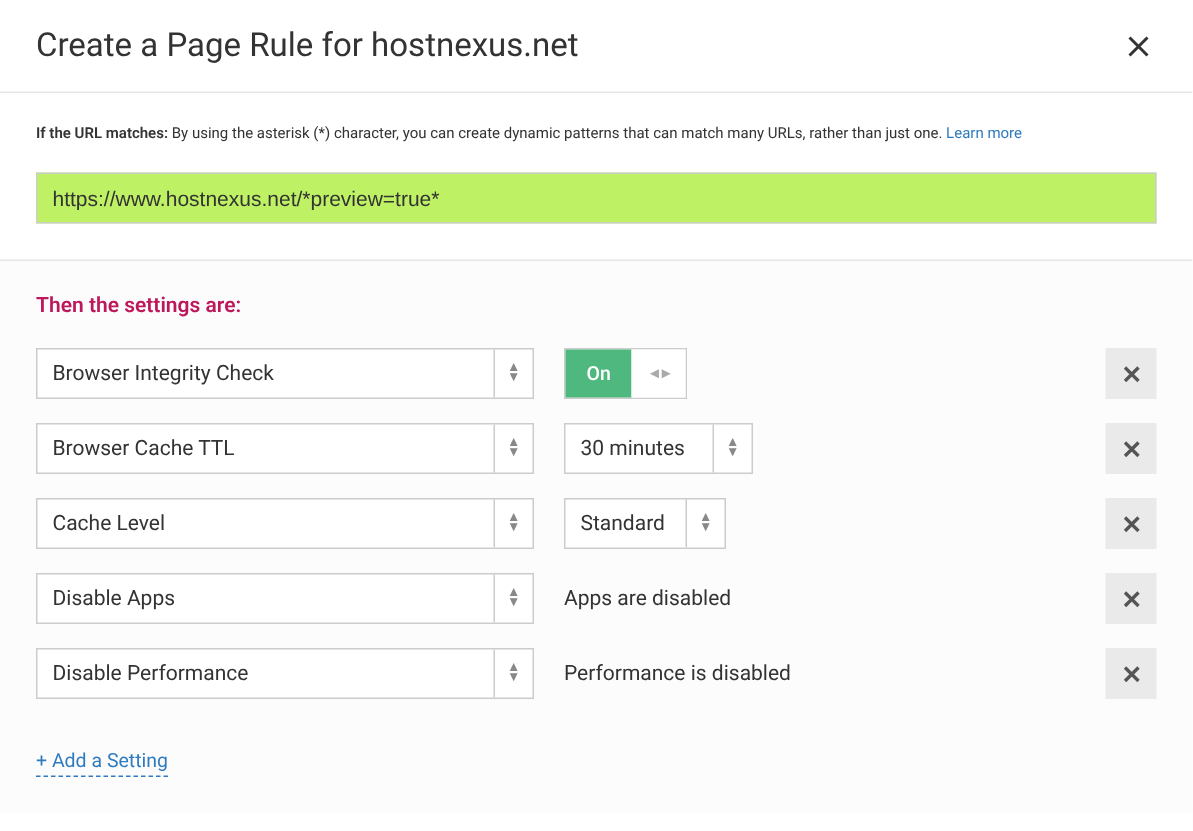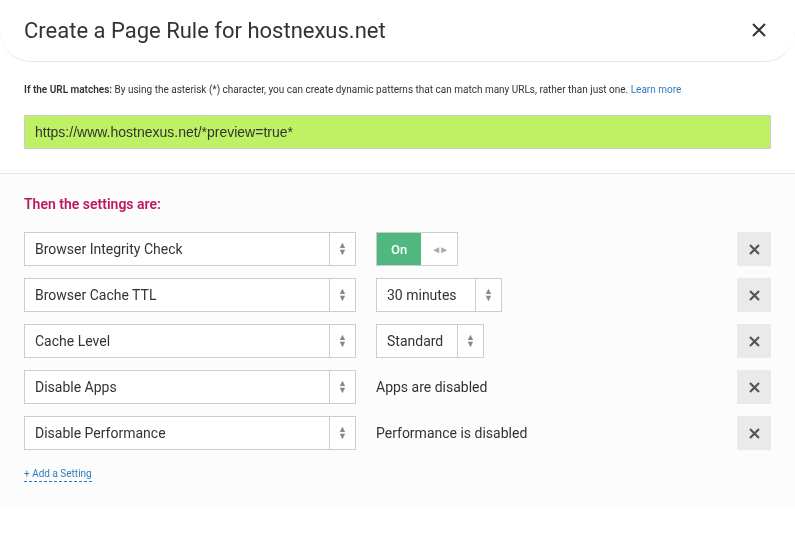--- a/index.html
+++ b/index.html
@@ -6,24 +6,23 @@
   body {
     font-family: -apple-system, BlinkMacSystemFont, "Segoe UI", Roboto, Arial, sans-serif;
     font-size: 14px;
     color: #333;
     background: #fff;
     width: 795px;
   }
   .header {
     display: flex;
     justify-content: space-between;
-    align-items: flex-start;
+    align-items: flex-end;
     padding: 18px 24px 18px 24px;
     border-bottom: 1px solid #e6e6e6;
-    border-radius: 31px;
   }
   .header h1 {
     font-size: 22px;
     font-weight: 400;
     color: #333;
   }
   .close-x {
     font-size: 20px;
     color: #333;
     cursor: pointer;
@@ -65,20 +64,21 @@
     font-size: 14px;
     font-weight: 600;
     color: #be185d;
     margin-bottom: 20px;
   }
   .rule-row {
     display: flex;
     align-items: center;
     margin-bottom: 12px;
     gap: 20px;
+    margin-top: 16px;
   }
   .select-wrap {
     display: flex;
     width: 332px;
     border: 1px solid #ccc;
     background: #fff;
   }
   .select-wrap.small { width: 126px; }
   .select-wrap.medium { width: 108px; }
   .select-text {
@@ -143,26 +143,26 @@
     display: flex;
     align-items: center;
     justify-content: center;
     cursor: pointer;
     color: #555;
     font-size: 15px;
     font-weight: 600;
   }
   .add-setting {
     color: #2f7bbf;
-    font-size: 10px;
+    font-size: 13px;
     cursor: pointer;
     border-bottom: 1px dashed #2f7bbf;
     display: inline-block;
     padding-bottom: 2px;
-    margin-top: 6px;
+    margin-top: 22px;
   }
 </style>
 </head>
 <body>
 
 <div class="header">
   <h1>Create a Page Rule for hostnexus.net</h1>
   <div class="close-x">
     <svg width="16" height="16" viewBox="0 0 16 16">
         <path d="M2 2 L14 14 M14 2 L2 14" stroke="#333" stroke-width="2" fill="none"></path>

